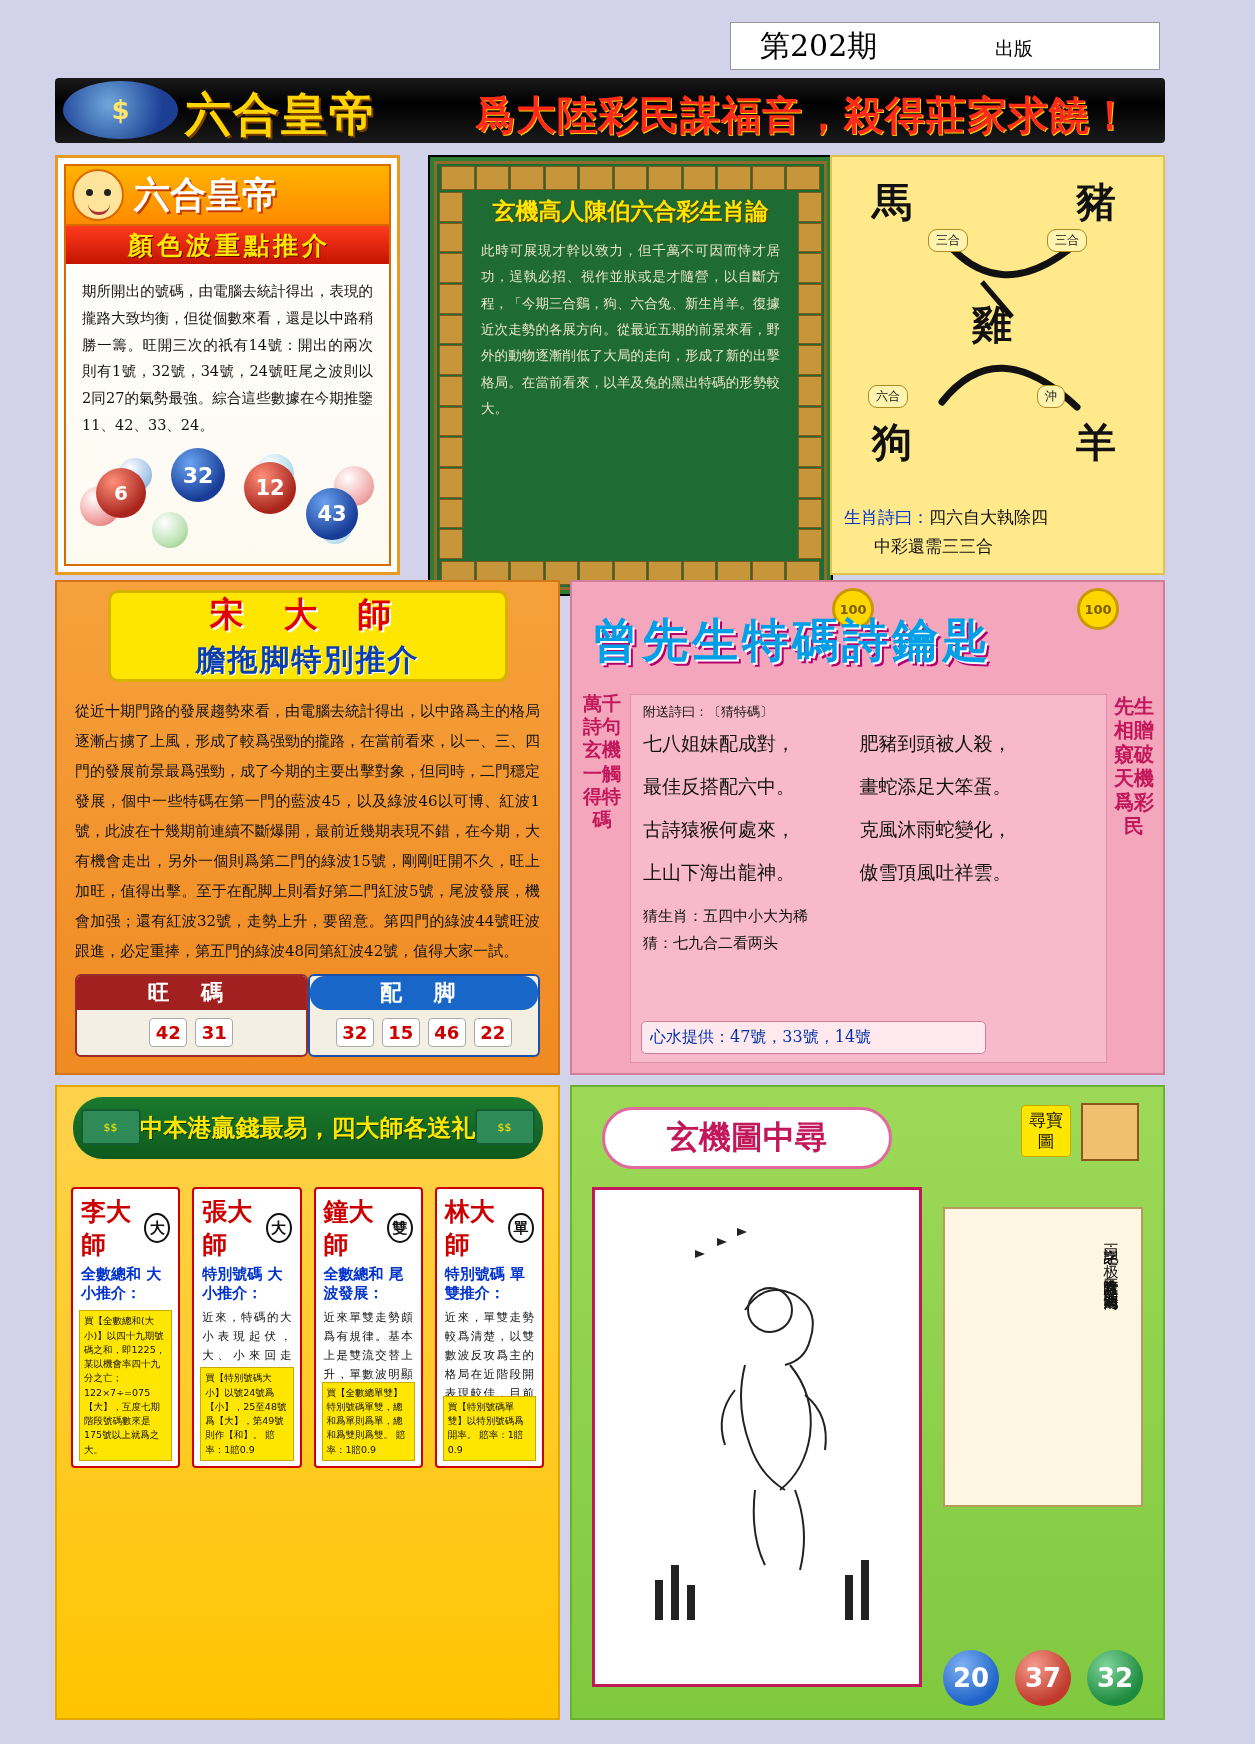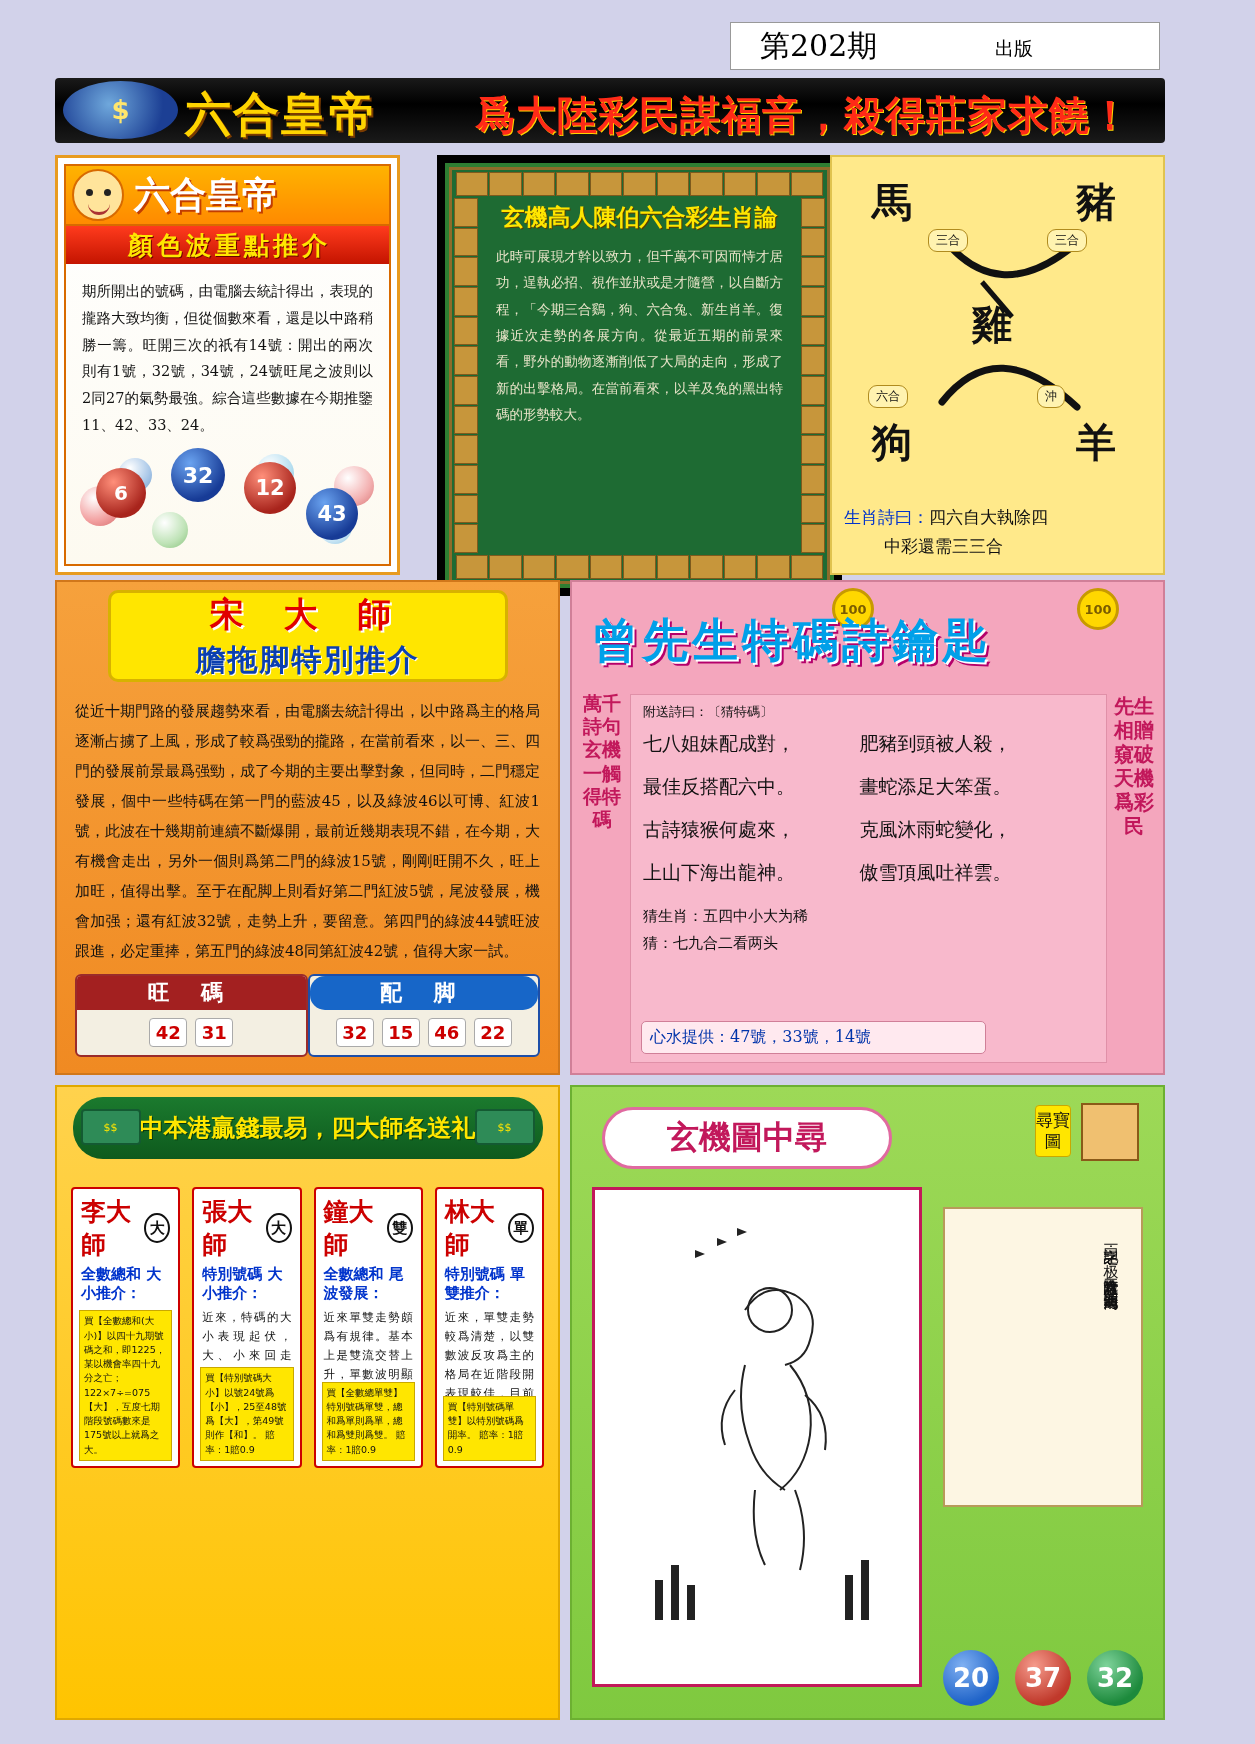--- a/index.html
+++ b/index.html
@@ -77,22 +77,22 @@
   .pa-band span { font-family:"DejaVu Serif", serif; font-size:25px; font-weight:bold;
       color:#ffe600; text-shadow:1px 1px 0 #6a0000;}
   .pa-body { padding:14px 16px 0 16px; font-family:"DejaVu Serif", serif;
       font-size:14.5px; line-height:1.85; color:#111; text-align:justify; }
   .balls { position:absolute; left:0; bottom:6px; width:100%; height:110px; }
   .ball { position:absolute; border-radius:50%;
       display:flex; align-items:center; justify-content:center;
       font-family:"DejaVu Sans", sans-serif; font-weight:bold; color:#fff; }
 
   .panel-b {
-    position:absolute; left:437px; top:155px; width:405px; height:441px;
-    background:#2e7d32; border:8px solid #000000; padding:4px;
+    position:absolute; left:428px; top:155px; width:405px; height:441px;
+    background:#2e7d32; border:2px solid #000000; padding:4px;
   }
   .pb-frame { width:100%; height:100%; border:3px solid #8e6b2a; background:#1e6b33;
       position:relative; padding:28px 10px 26px 10px; }
   .zodiac-strip { position:absolute; display:grid; gap:1px; }
   .zcell { background:#c7963b; border:1px solid #7d5a1d; }
   .pb-title { font-family:"DejaVu Serif", serif; font-size:23px; font-weight:bold;
       color:#ffe600; text-align:center; text-shadow:1px 1px 0 #5a3b00; }
   .pb-text { margin:10px 14px 0 14px; font-family:"DejaVu Serif", serif;
       font-size:13.5px; line-height:1.95; color:#e9e4c9; text-align:justify; }
 
@@ -194,21 +194,21 @@
       padding:3px 4px; color:#111; }
 
   .panel-g {
     position:absolute; left:570px; top:1085px; width:595px; height:635px;
     background:linear-gradient(#9dd957,#7fc93f); border:2px solid #6cb032;
   }
   .pg-title { position:absolute; left:30px; top:20px; width:290px; height:62px;
       background:#fff; border:3px solid #e06aa0; border-radius:31px;
       display:flex; align-items:center; justify-content:center;
       font-family:"DejaVu Serif", serif; font-size:32px; font-weight:bold; color:#c2185b; }
-  .pg-seek { position:absolute; right:92px; top:18px; width:36px; height:52px;
+  .pg-seek { position:absolute; right:92px; top:18px; width:50px; height:52px;
       background:#ffe600; border:1px solid #c9a800; border-radius:4px;
       font-family:"DejaVu Serif", serif; font-size:17px; color:#111; text-align:center;
       line-height:1.25; padding-top:4px; }
   .pg-icon { position:absolute; right:24px; top:16px; width:58px; height:58px;
       background:#f0c070; border:2px solid #8a5a18; }
   .pg-pic { position:absolute; left:20px; top:100px; width:330px; height:500px;
       background:#fff; border:3px solid #c2185b; }
   .scroll { position:absolute; right:20px; top:120px; width:200px; height:300px;
       background:#fdf6e3; border:2px solid #b89a5a; }
   .scroll-txt { position:absolute; right:40px; top:150px; width:160px;
@@ -349,21 +349,21 @@
     <div class="pc-char" style="left:40px; top:258px;">狗</div>
     <div class="pc-char" style="left:244px; top:258px;">羊</div>
 
     <div class="pc-tag" style="left:96px; top:72px;">三合</div>
     <div class="pc-tag" style="left:215px; top:72px;">三合</div>
     <div class="pc-tag" style="left:36px; top:228px;">六合</div>
     <div class="pc-tag" style="left:205px; top:228px;">沖</div>
 
     <div class="pc-poem">
       <span>生肖詩曰：</span><span class="blk">四六自大執除四</span><br>
-      <span class="blk" style="margin-left:40px;">中彩還需三三合</span>
+      <span class="blk" style="margin-left:30px;">中彩還需三三合</span>
     </div>
   </div>
 
   <div class="panel-d">
     <div class="pd-badge">
       <div class="pd-b1">宋 大 師</div>
       <div class="pd-b2">膽拖脚特別推介</div>
     </div>
     <div class="pd-text">從近十期門路的發展趨勢來看，由電腦去統計得出，以中路爲主的格局逐漸占擄了上風，形成了較爲强勁的攏路，在當前看來，以一、三、四門的發展前景最爲强勁，成了今期的主要出擊對象，但同時，二門穩定發展，個中一些特碼在第一門的藍波45，以及綠波46以可博、紅波1號，此波在十幾期前連續不斷爆開，最前近幾期表現不錯，在今期，大有機會走出，另外一個則爲第二門的綠波15號，剛剛旺開不久，旺上加旺，值得出擊。至于在配脚上則看好第二門紅波5號，尾波發展，機會加强；還有紅波32號，走勢上升，要留意。第四門的綠波44號旺波跟進，必定重捧，第五門的綠波48同第紅波42號，值得大家一試。</div>
     <div class="pd-boxes">

